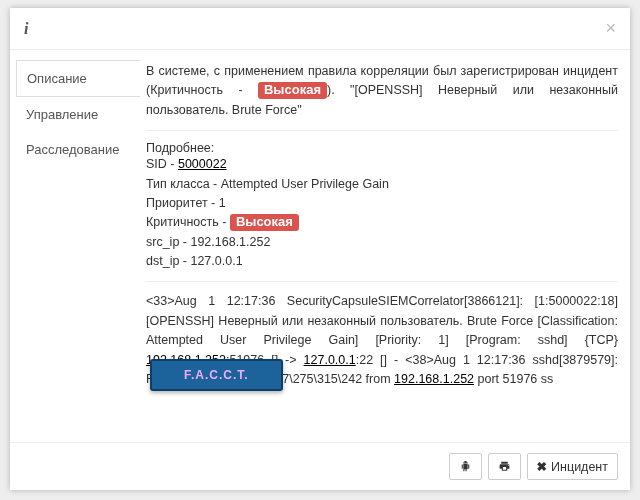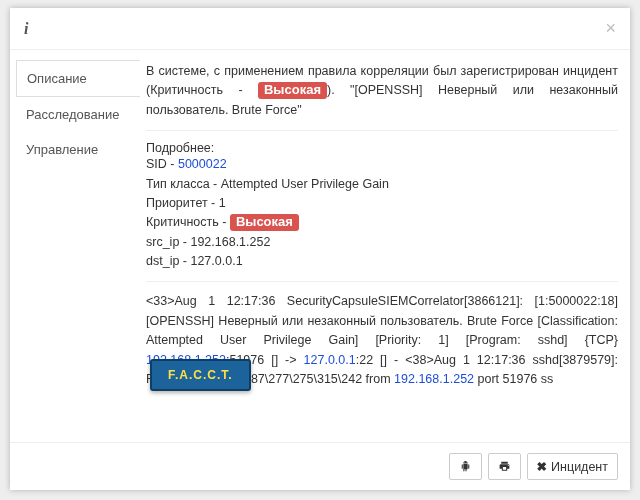--- a/index.html
+++ b/index.html
@@ -110,30 +110,30 @@
     width: 88px;
     flex-shrink: 0;
     color: #333;
   }
   .row .val {
     flex: 1;
     line-height: 1.55;
     text-align: justify;
     position: relative;
   }
-  .link { color: #1d4ed8; }
+  .link { color: #000000; text-decoration: underline; }
   .facct {
     position: absolute;
     left: 4px;
     bottom: -2px;
     background: #1c639c;
     border: 2px solid #0d3e66;
     border-radius: 3px;
-    color: #fde047;
-    padding: 5px 16px;
+    color: #f0abfc;
+    padding: 5px 32px;
     font-size: 12px;
     letter-spacing: 1px;
     box-shadow: 0 2px 4px rgba(0,0,0,0.3);
     font-weight: bold;
   }
   .modal-footer {
     border-top: 1px solid #eee;
     padding: 10px 12px;
     display: flex;
     justify-content: flex-end;
@@ -161,22 +161,22 @@
 
   <div class="modal-header">
     <span class="info-icon">i</span>
     <span class="close-x">×</span>
   </div>
 
   <div class="modal-body">
 
     <div class="tabs">
       <div class="tab active">Описание</div>
+      <div class="tab">Управление</div>
       <div class="tab">Расследование</div>
-      <div class="tab">Управление</div>
     </div>
 
     <div class="content">
 
       <div class="desc">
         <span>В системе, с применением правила корреляции был зарегистрирован инцидент (Критичность - </span><span class="badge-red">Высокая</span><span>). "[OPENSSH] Неверный или незаконный пользователь. Brute Force"</span>
       </div>
 
       <div class="row">
         <div class="label">Подробнее:</div>

